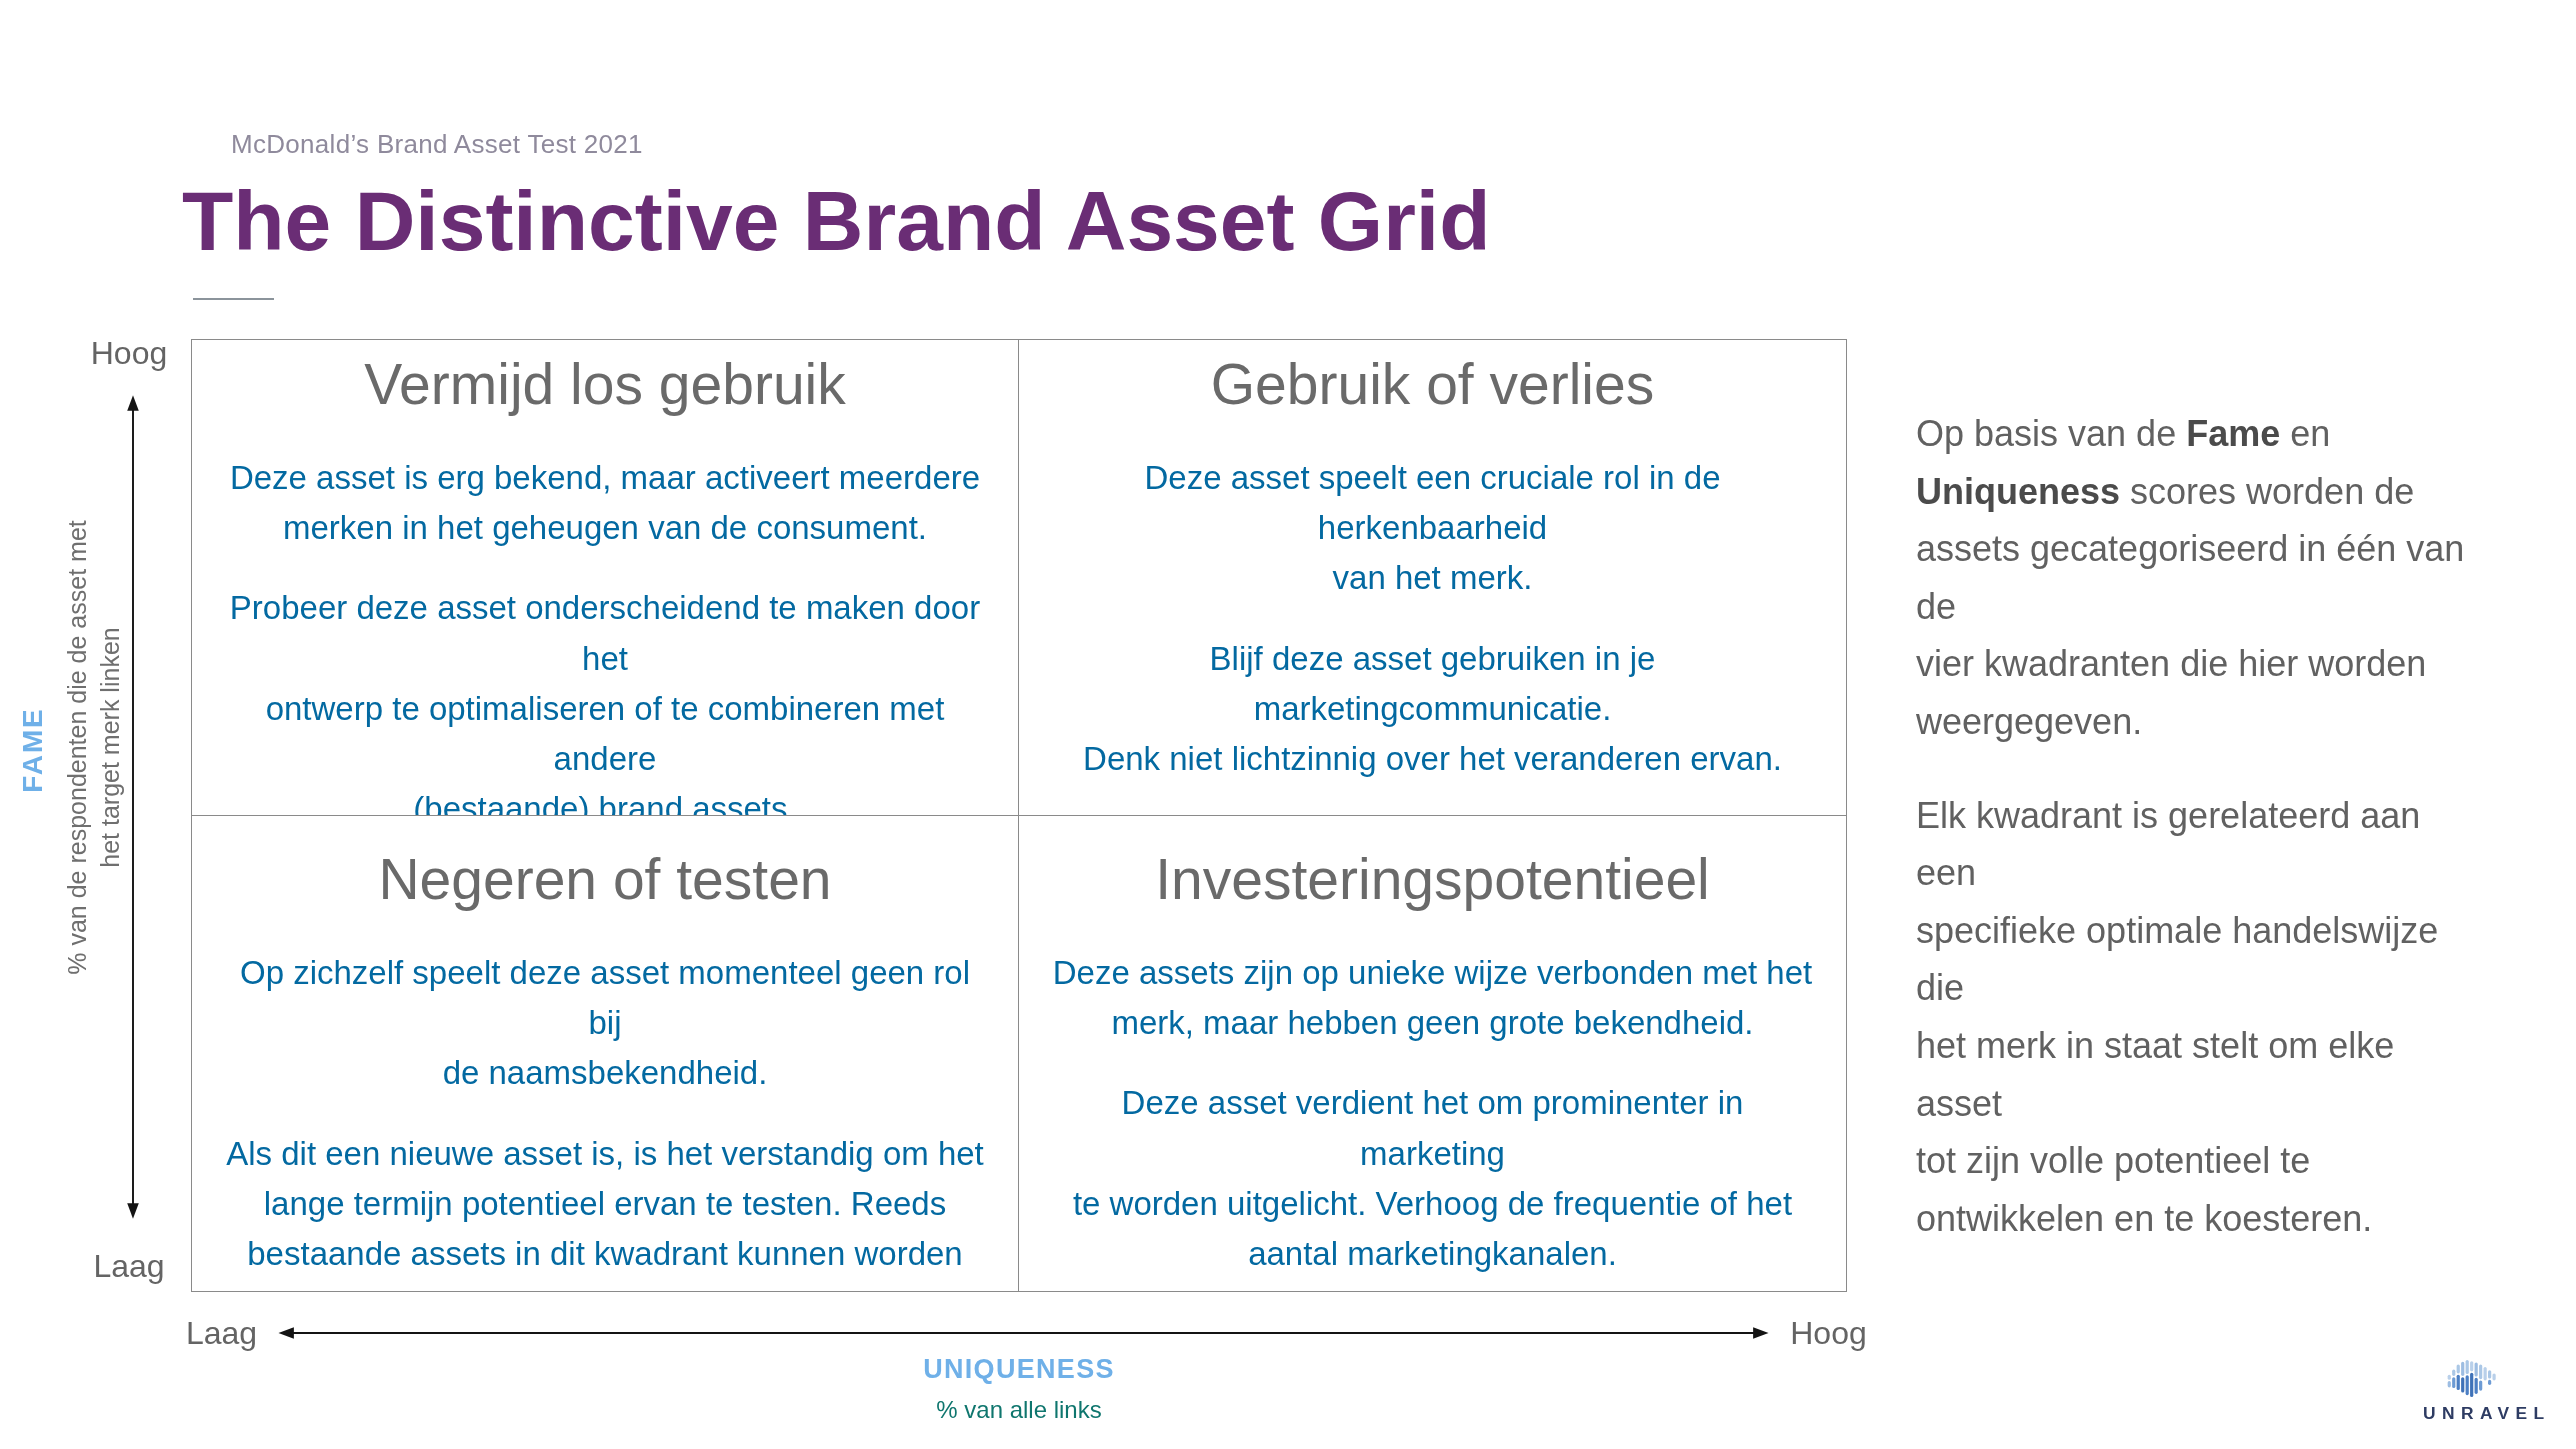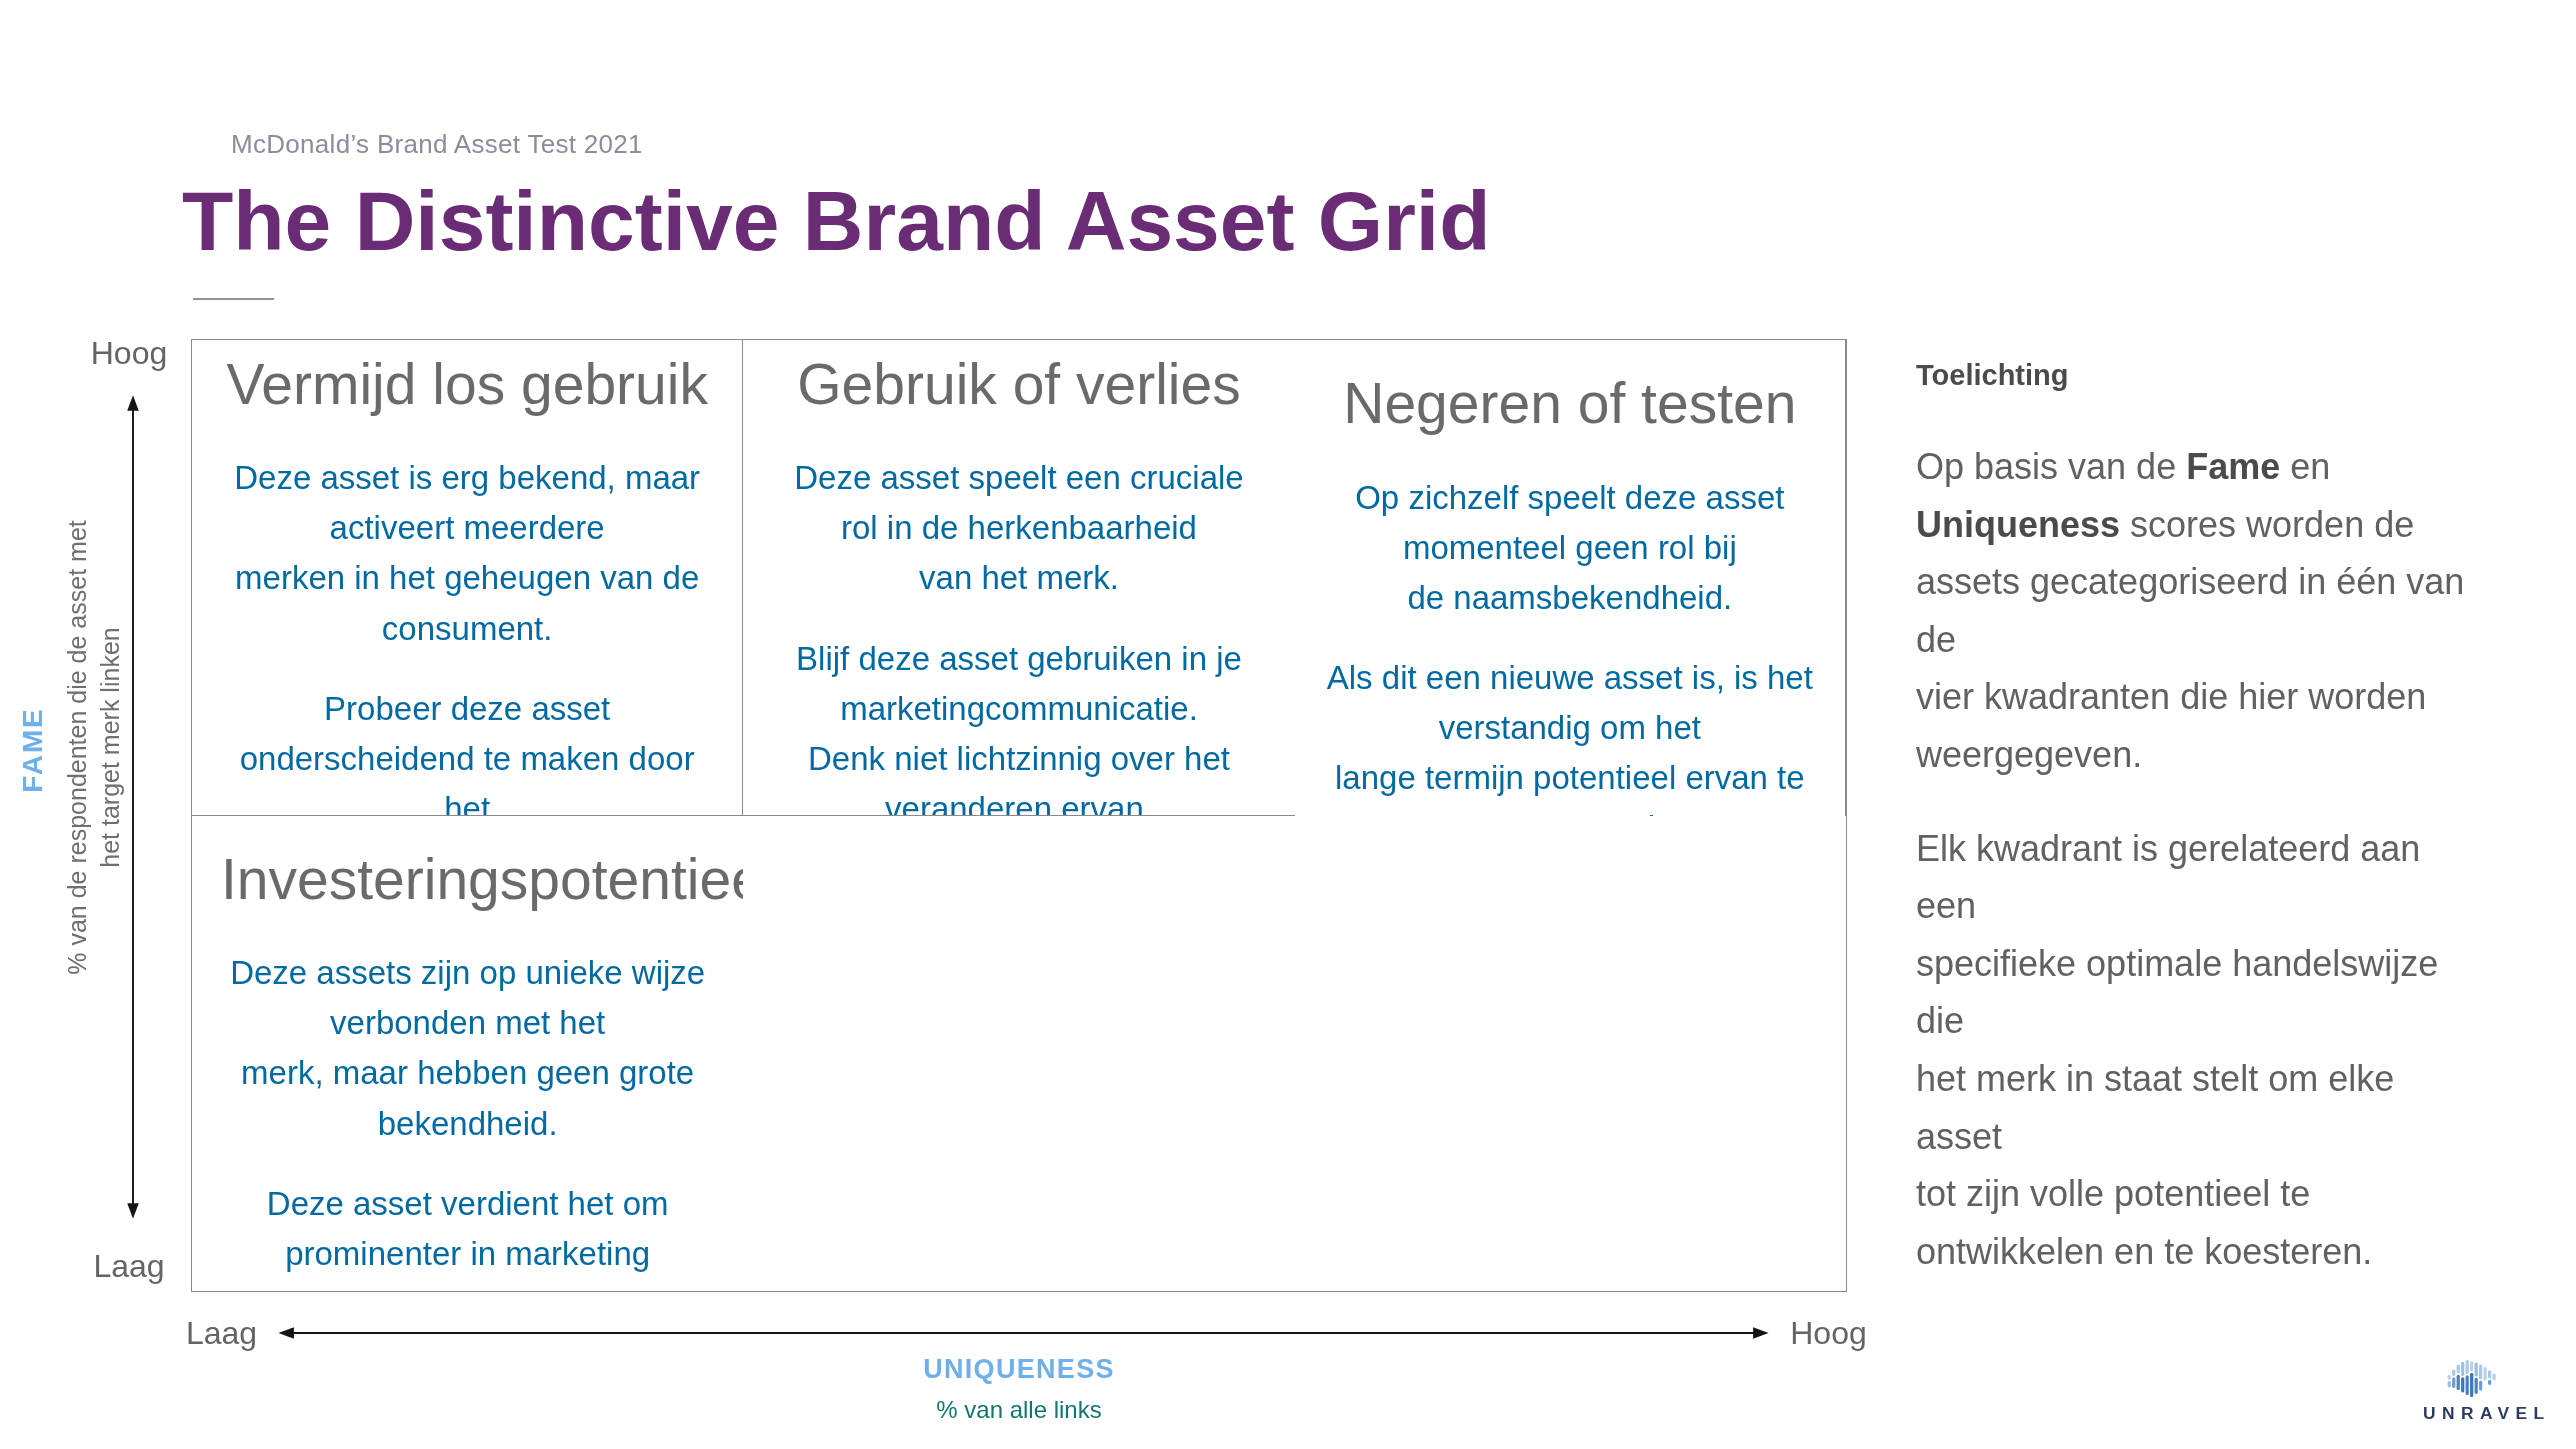--- a/index.html
+++ b/index.html
@@ -25,21 +25,21 @@
   .title-underline {
     position: absolute; left: 193px; top: 298px;
     width: 81px; height: 1.9px; background: #8b949b;
   }
   
   .grid-box {
     position: absolute; left: 191px; top: 339px;
     width: 1656px; height: 953px;
     border: 1.3px solid #8a8a8a;
     display: grid;
-    grid-template-columns: 1fr 1fr 1fr;
+    grid-template-columns: 1fr 1fr;
     grid-template-rows: 1fr 1fr;
   }
   .quadrant { text-align: center; padding: 11.6px 29px 0 29px; overflow: hidden; }
   .quadrant.q-tl { border-right: 1.3px solid #8a8a8a; border-bottom: 1.3px solid #8a8a8a; }
   .quadrant.q-tr { border-bottom: 1.3px solid #8a8a8a; }
   .quadrant.q-bl { border-right: 1.3px solid #8a8a8a; }
   .quadrant.q-bl, .quadrant.q-br { padding-top: 31px; }
   .q-title {
     font-size: 57px; font-weight: 400; color: #6a6a6a; line-height: 1.15;
   }
@@ -165,21 +165,20 @@
   <svg class="x-arrow" width="1495" height="18" viewBox="0 0 2322 28">
     <line x1="20" y1="14" x2="2302" y2="14" stroke="#141414" stroke-width="3"></line>
     <polygon points="2,14 26,5 26,23" fill="#141414"></polygon>
     <polygon points="2320,14 2296,5 2296,23" fill="#141414"></polygon>
   </svg>
   <div class="x-high">Hoog</div>
   <div class="x-name">UNIQUENESS</div>
   <div class="x-desc">% van alle links</div>
 
   <div class="explanation">
-    <div class="expl-heading">Toelichting</div>
     <p class="expl-para"><span>Op basis van de </span><span class="expl-bold">Fame</span><span> en
 </span><span class="expl-bold">Uniqueness</span><span> scores worden de
 assets gecategoriseerd in één van de
 vier kwadranten die hier worden
 weergegeven.</span></p>
     <p class="expl-para">Elk kwadrant is gerelateerd aan een
 specifieke optimale handelswijze die
 het merk in staat stelt om elke asset
 tot zijn volle potentieel te
 ontwikkelen en te koesteren.</p>

